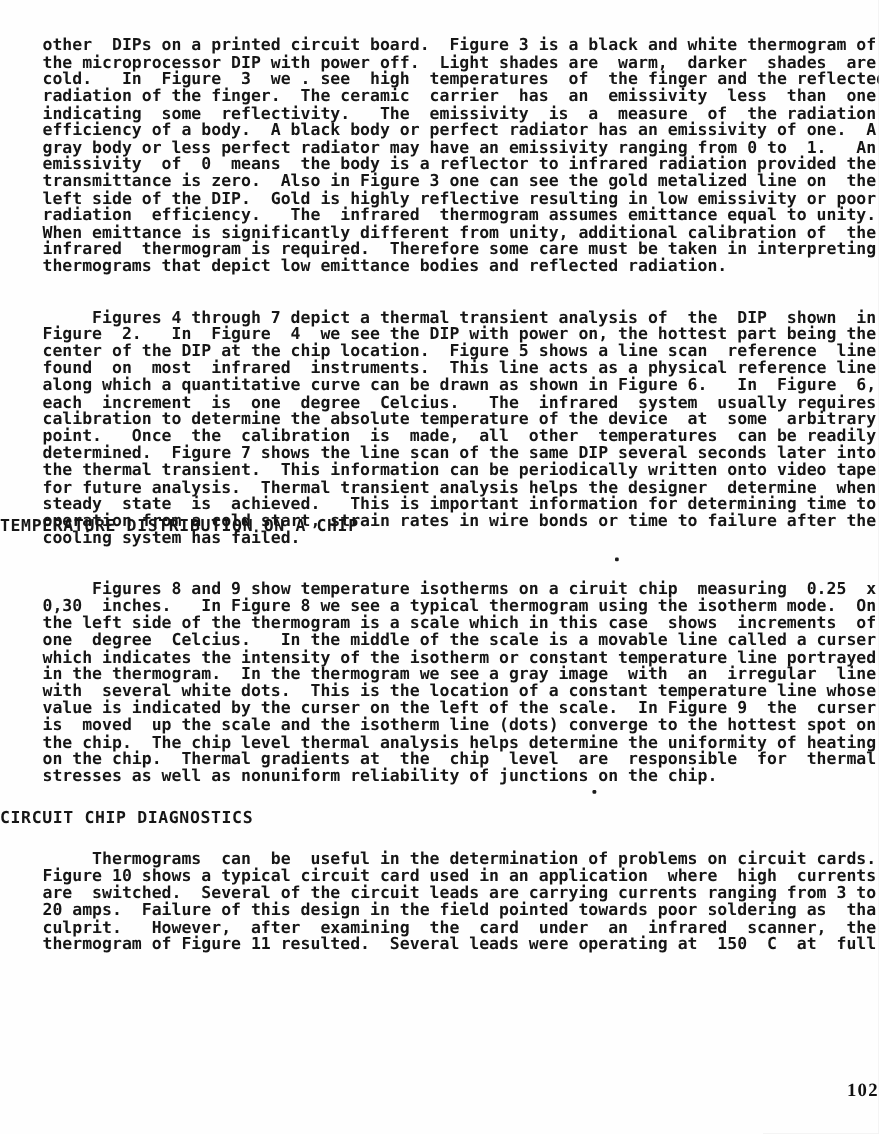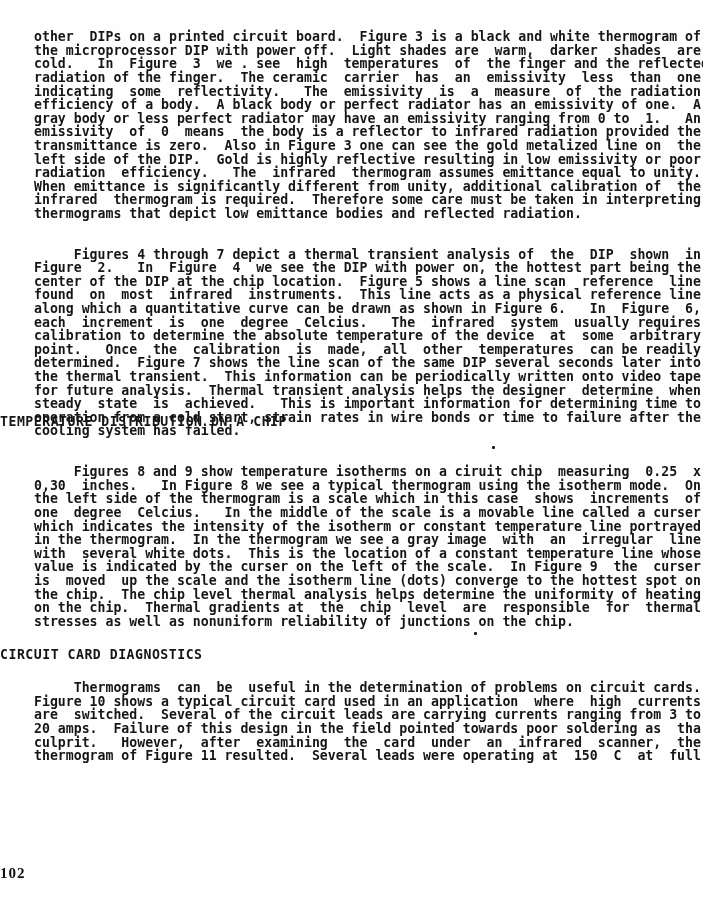--- a/index.html
+++ b/index.html
@@ -43,21 +43,21 @@
     width: 3px;
     height: 3px;
     background: #1c1c1c;
     border-radius: 1px;
   }
   .page-number {
     position: absolute;
     left: 0;
     top: 867px;
     width: 703px;
-    text-align: left;
+    text-align: right;
     font-family: "Liberation Serif", "DejaVu Serif", serif;
     font-weight: 700;
     font-size: 15px;
     letter-spacing: 1px;
     color: #111;
   }
 </style>
 </head>
 <body>
 
@@ -108,21 +108,21 @@
 with  several white dots.  This is the location of a constant temperature line whose
 value is indicated by the curser on the left of the scale.  In Figure 9  the  curser
 is  moved  up the scale and the isotherm line (dots) converge to the hottest spot on
 the chip.  The chip level thermal analysis helps determine the uniformity of heating
 on the chip.  Thermal gradients at  the  chip  level  are  responsible  for  thermal
 stresses as well as nonuniform reliability of junctions on the chip.</div>
   </div>
 
   <div class="scan-dot" style="left: 474px; top: 632px;"></div>
 
-  <div class="section-heading" style="top: 648px;">CIRCUIT CARD DIAGNOSTICS</div>
+  <div class="section-heading" style="top: 648px;">CIRCUIT CHIP DIAGNOSTICS</div>
 
   <div class="text-block" style="top: 654px;">
     <div class="para">     Thermograms  can  be  useful in the determination of problems on circuit cards.
 Figure 10 shows a typical circuit card used in an application  where  high  currents
 are  switched.  Several of the circuit leads are carrying currents ranging from 3 to
 20 amps.  Failure of this design in the field pointed towards poor soldering as  tha
 culprit.   However,  after  examining  the  card  under  an  infrared  scanner,  the
 thermogram of Figure 11 resulted.  Several leads were operating at  150  C  at  full</div>
   </div>
 

